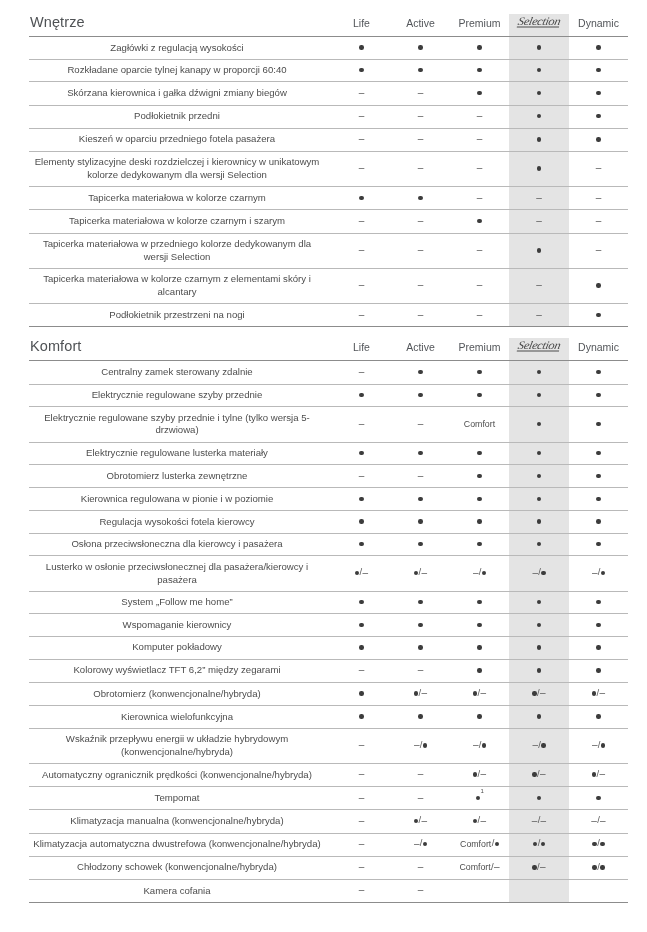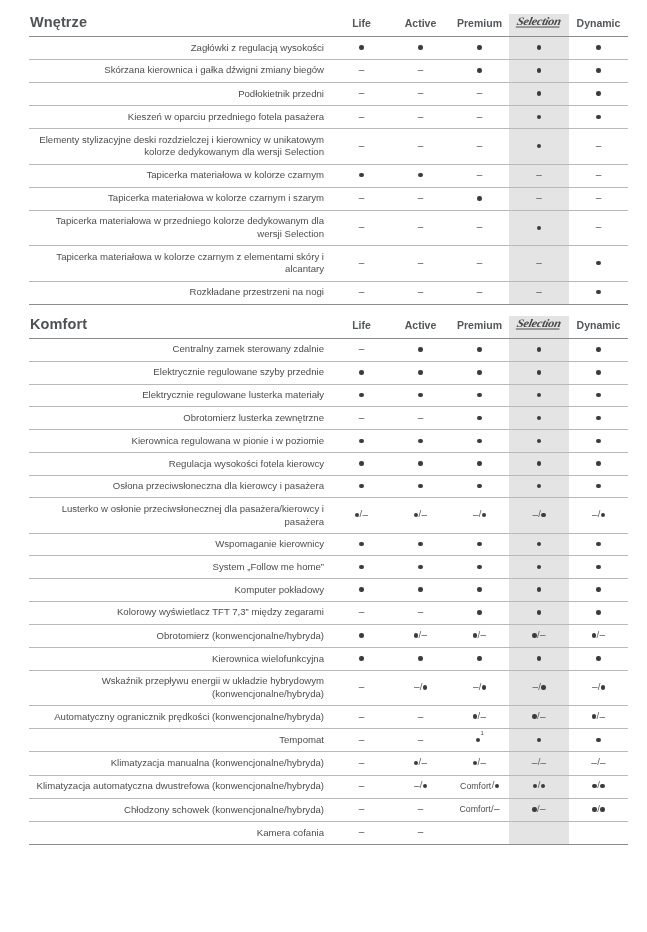--- a/index.html
+++ b/index.html
@@ -29,21 +29,21 @@
     border-collapse: collapse;
     table-layout: fixed;
   }
 
   
   col.c-label   { width: 303px; }
   col.c-ver     { width: 59px; }
   col.c-sel     { width: 60px; }
 
   thead th {
-    font-weight: bold;
+    font-weight: normal;
     font-size: 10.5px;
     color: #53565a;
     padding: 0 0 7px 0;
     vertical-align: bottom;
     text-align: center;
     border-bottom: 1.1px solid #8c8c8c;
   }
   thead th.sec-title {
     text-align: left;
     font-size: 14.5px;
@@ -76,21 +76,21 @@
   tbody td {
     font-size: 9.6px;
     color: #4d4d4d;
     padding: 4.5px 0 4.5px 0;
     border-bottom: .8px solid #b9b9b9;
     text-align: center;
     vertical-align: middle;
     line-height: 1.32;
   }
   tbody td.label {
-    text-align: right;
+    text-align: center;
     padding-left: 1px;
     padding-right: 8px;
     color: #4d4d4d;
   }
   tbody td.sel { background: #e4e4e4; }
   tbody tr:last-child td { border-bottom: .9px solid #8c8c8c; }
 
   .dot {
     display: inline-block;
     width: 4.4px; height: 4.4px;
@@ -154,20 +154,28 @@
           <tbody>
             <tr>
               <td class="label">Zagłówki z regulacją wysokości</td>
               <td><span><span class="dot"></span></span></td>
               <td><span><span class="dot"></span></span></td>
               <td><span><span class="dot"></span></span></td>
               <td class="sel"><span><span class="dot"></span></span></td>
               <td><span><span class="dot"></span></span></td>
             </tr>
             <tr>
+              <td class="label">Rozkładane oparcie tylnej kanapy w proporcji 60:40</td>
+              <td><span><span class="dot"></span></span></td>
+              <td><span><span class="dot"></span></span></td>
+              <td><span><span class="dot"></span></span></td>
+              <td class="sel"><span><span class="dot"></span></span></td>
+              <td><span><span class="dot"></span></span></td>
+            </tr>
+            <tr>
               <td class="label">Skórzana kierownica i gałka dźwigni zmiany biegów</td>
               <td><span class="dash">–</span></td>
               <td><span class="dash">–</span></td>
               <td><span><span class="dot"></span></span></td>
               <td class="sel"><span><span class="dot"></span></span></td>
               <td><span><span class="dot"></span></span></td>
             </tr>
             <tr>
               <td class="label">Podłokietnik przedni</td>
               <td><span class="dash">–</span></td>
@@ -218,21 +226,21 @@
             </tr>
             <tr>
               <td class="label">Tapicerka materiałowa w kolorze czarnym z elementami skóry i alcantary</td>
               <td><span class="dash">–</span></td>
               <td><span class="dash">–</span></td>
               <td><span class="dash">–</span></td>
               <td class="sel"><span class="dash">–</span></td>
               <td><span><span class="dot"></span></span></td>
             </tr>
             <tr>
-              <td class="label">Rozkładane przestrzeni na nogi</td>
+              <td class="label">Podłokietnik przestrzeni na nogi</td>
               <td><span class="dash">–</span></td>
               <td><span class="dash">–</span></td>
               <td><span class="dash">–</span></td>
               <td class="sel"><span class="dash">–</span></td>
               <td><span><span class="dot"></span></span></td>
             </tr>
           </tbody>
         </table>
       </div>
       <div class="section">
@@ -266,20 +274,28 @@
             </tr>
             <tr>
               <td class="label">Elektrycznie regulowane szyby przednie</td>
               <td><span><span class="dot"></span></span></td>
               <td><span><span class="dot"></span></span></td>
               <td><span><span class="dot"></span></span></td>
               <td class="sel"><span><span class="dot"></span></span></td>
               <td><span><span class="dot"></span></span></td>
             </tr>
             <tr>
+              <td class="label">Elektrycznie regulowane szyby przednie i tylne (tylko wersja 5-drzwiowa)</td>
+              <td><span class="dash">–</span></td>
+              <td><span class="dash">–</span></td>
+              <td><span class="txt">Comfort</span></td>
+              <td class="sel"><span><span class="dot"></span></span></td>
+              <td><span><span class="dot"></span></span></td>
+            </tr>
+            <tr>
               <td class="label">Elektrycznie regulowane lusterka materiały</td>
               <td><span><span class="dot"></span></span></td>
               <td><span><span class="dot"></span></span></td>
               <td><span><span class="dot"></span></span></td>
               <td class="sel"><span><span class="dot"></span></span></td>
               <td><span><span class="dot"></span></span></td>
             </tr>
             <tr>
               <td class="label">Obrotomierz lusterka zewnętrzne</td>
               <td><span class="dash">–</span></td>
@@ -314,45 +330,45 @@
             </tr>
             <tr>
               <td class="label">Lusterko w osłonie przeciwsłonecznej dla pasażera/kierowcy i pasażera</td>
               <td><span><span class="dot"></span></span><span class="sep">/</span><span class="dash">–</span></td>
               <td><span><span class="dot"></span></span><span class="sep">/</span><span class="dash">–</span></td>
               <td><span class="dash">–</span><span class="sep">/</span><span><span class="dot"></span></span></td>
               <td class="sel"><span class="dash">–</span><span class="sep">/</span><span><span class="dot"></span></span></td>
               <td><span class="dash">–</span><span class="sep">/</span><span><span class="dot"></span></span></td>
             </tr>
             <tr>
+              <td class="label">System „Follow me home”</td>
+              <td><span><span class="dot"></span></span></td>
+              <td><span><span class="dot"></span></span></td>
+              <td><span><span class="dot"></span></span></td>
+              <td class="sel"><span><span class="dot"></span></span></td>
+              <td><span><span class="dot"></span></span></td>
+            </tr>
+            <tr>
               <td class="label">Wspomaganie kierownicy</td>
               <td><span><span class="dot"></span></span></td>
               <td><span><span class="dot"></span></span></td>
               <td><span><span class="dot"></span></span></td>
               <td class="sel"><span><span class="dot"></span></span></td>
               <td><span><span class="dot"></span></span></td>
             </tr>
             <tr>
-              <td class="label">System „Follow me home”</td>
-              <td><span><span class="dot"></span></span></td>
-              <td><span><span class="dot"></span></span></td>
-              <td><span><span class="dot"></span></span></td>
-              <td class="sel"><span><span class="dot"></span></span></td>
-              <td><span><span class="dot"></span></span></td>
-            </tr>
-            <tr>
               <td class="label">Komputer pokładowy</td>
               <td><span><span class="dot"></span></span></td>
               <td><span><span class="dot"></span></span></td>
               <td><span><span class="dot"></span></span></td>
               <td class="sel"><span><span class="dot"></span></span></td>
               <td><span><span class="dot"></span></span></td>
             </tr>
             <tr>
-              <td class="label">Kolorowy wyświetlacz TFT 7,3” między zegarami</td>
+              <td class="label">Kolorowy wyświetlacz TFT 6,2” między zegarami</td>
               <td><span class="dash">–</span></td>
               <td><span class="dash">–</span></td>
               <td><span><span class="dot"></span></span></td>
               <td class="sel"><span><span class="dot"></span></span></td>
               <td><span><span class="dot"></span></span></td>
             </tr>
             <tr>
               <td class="label">Obrotomierz (konwencjonalne/hybryda)</td>
               <td><span><span class="dot"></span></span></td>
               <td><span><span class="dot"></span></span><span class="sep">/</span><span class="dash">–</span></td>

